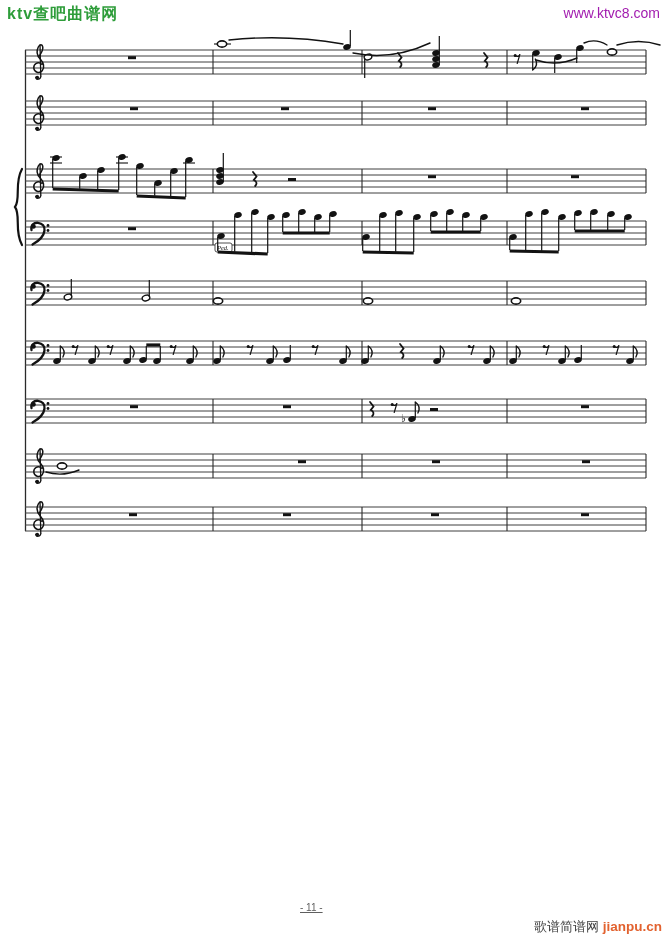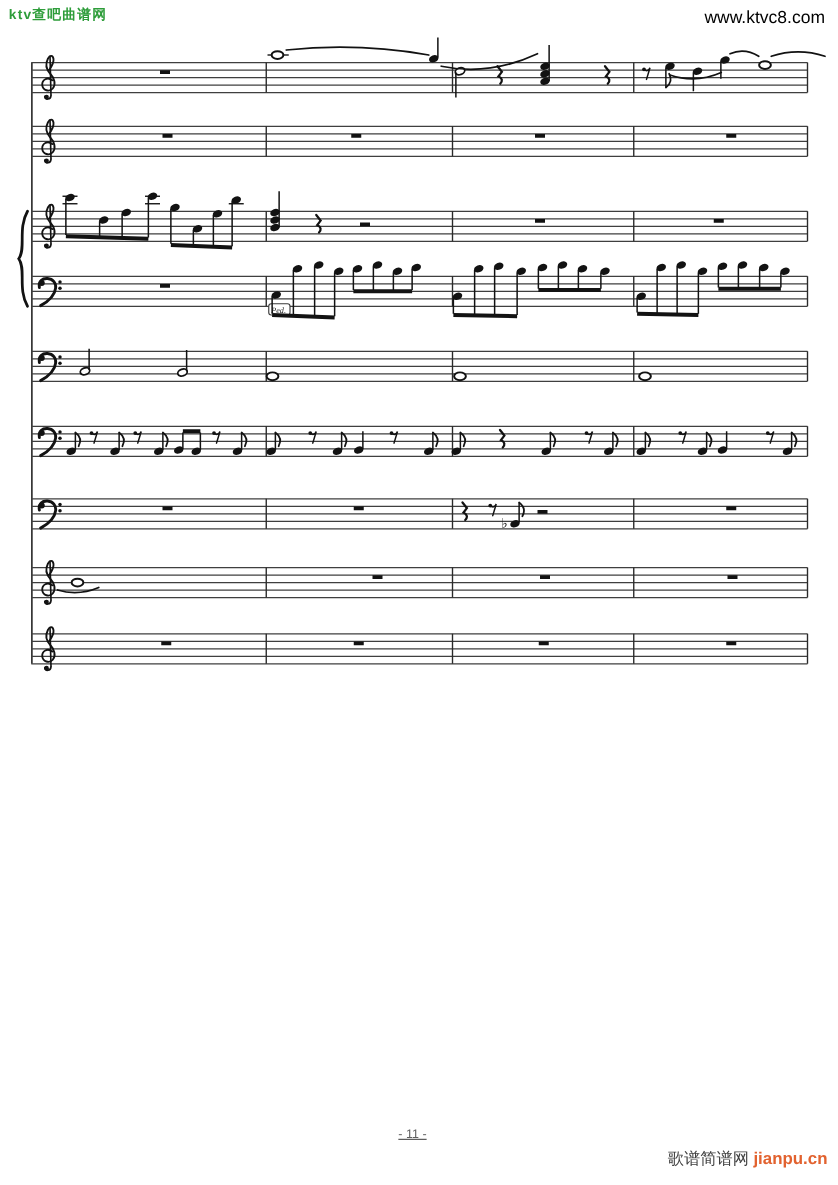--- a/index.html
+++ b/index.html
@@ -1,30 +1,30 @@
 <!DOCTYPE html>
 <html><head>
 <meta charset="utf-8">
 <style>
   html,body{margin:0;padding:0;background:#fff;}
   .page{position:relative;width:670px;height:948px;background:#ffffff;overflow:hidden;
         font-family:"Liberation Sans","DejaVu Sans",sans-serif;}
-  .hdr-left{position:absolute;left:7px;top:4px;font-size:11px;letter-spacing:1px;font-weight:bold;}
+  .hdr-left{position:absolute;left:7px;top:4px;font-size:16px;letter-spacing:1px;font-weight:bold;}
   .hdr-right{position:absolute;right:10px;top:5px;font-size:14px;}
-  .ftr-page{position:absolute;left:300px;top:902px;width:60px;text-align:center;font-size:10px;text-decoration:underline;}
+  .ftr-page{position:absolute;left:300px;top:902px;width:60px;font-size:10px;text-decoration:underline;}
   .ftr-site{position:absolute;right:8px;top:918px;font-size:13px;}
   .ftr-site .url{font-weight:bold;font-size:13.5px;}
   svg{position:absolute;left:0;top:0;}
 </style>
 </head>
 <body>
 
 <div class="page">
   <div class="hdr-left" style="color: rgb(46, 157, 58);">ktv查吧曲谱网</div>
-  <div class="hdr-right" style="color: #000000; text-align: center;">www.ktvc8.com</div>
+  <div class="hdr-right" style="color: #a21caf; text-align: center;">www.ktvc8.com</div>
 
   <svg id="score-svg" width="670" height="600" viewBox="0 0 670 600">
       <line x1="25.5" y1="50" x2="25.5" y2="531" stroke="#2a2a2a" stroke-width="1.3" stroke-linecap="butt"></line>
       <g>
         <path d="M 22,169 C 14,183 21,199 15,207
            C 21,215 14,231 22,245" stroke="#121212" stroke-width="2.2" fill="none" stroke-linecap="round"></path>
       </g>
       <g>
         <line x1="25" y1="50" x2="646" y2="50" stroke="#3f3f3f" stroke-width="1" stroke-linecap="butt"></line>
         <line x1="25" y1="56" x2="646" y2="56" stroke="#3f3f3f" stroke-width="1" stroke-linecap="butt"></line>

